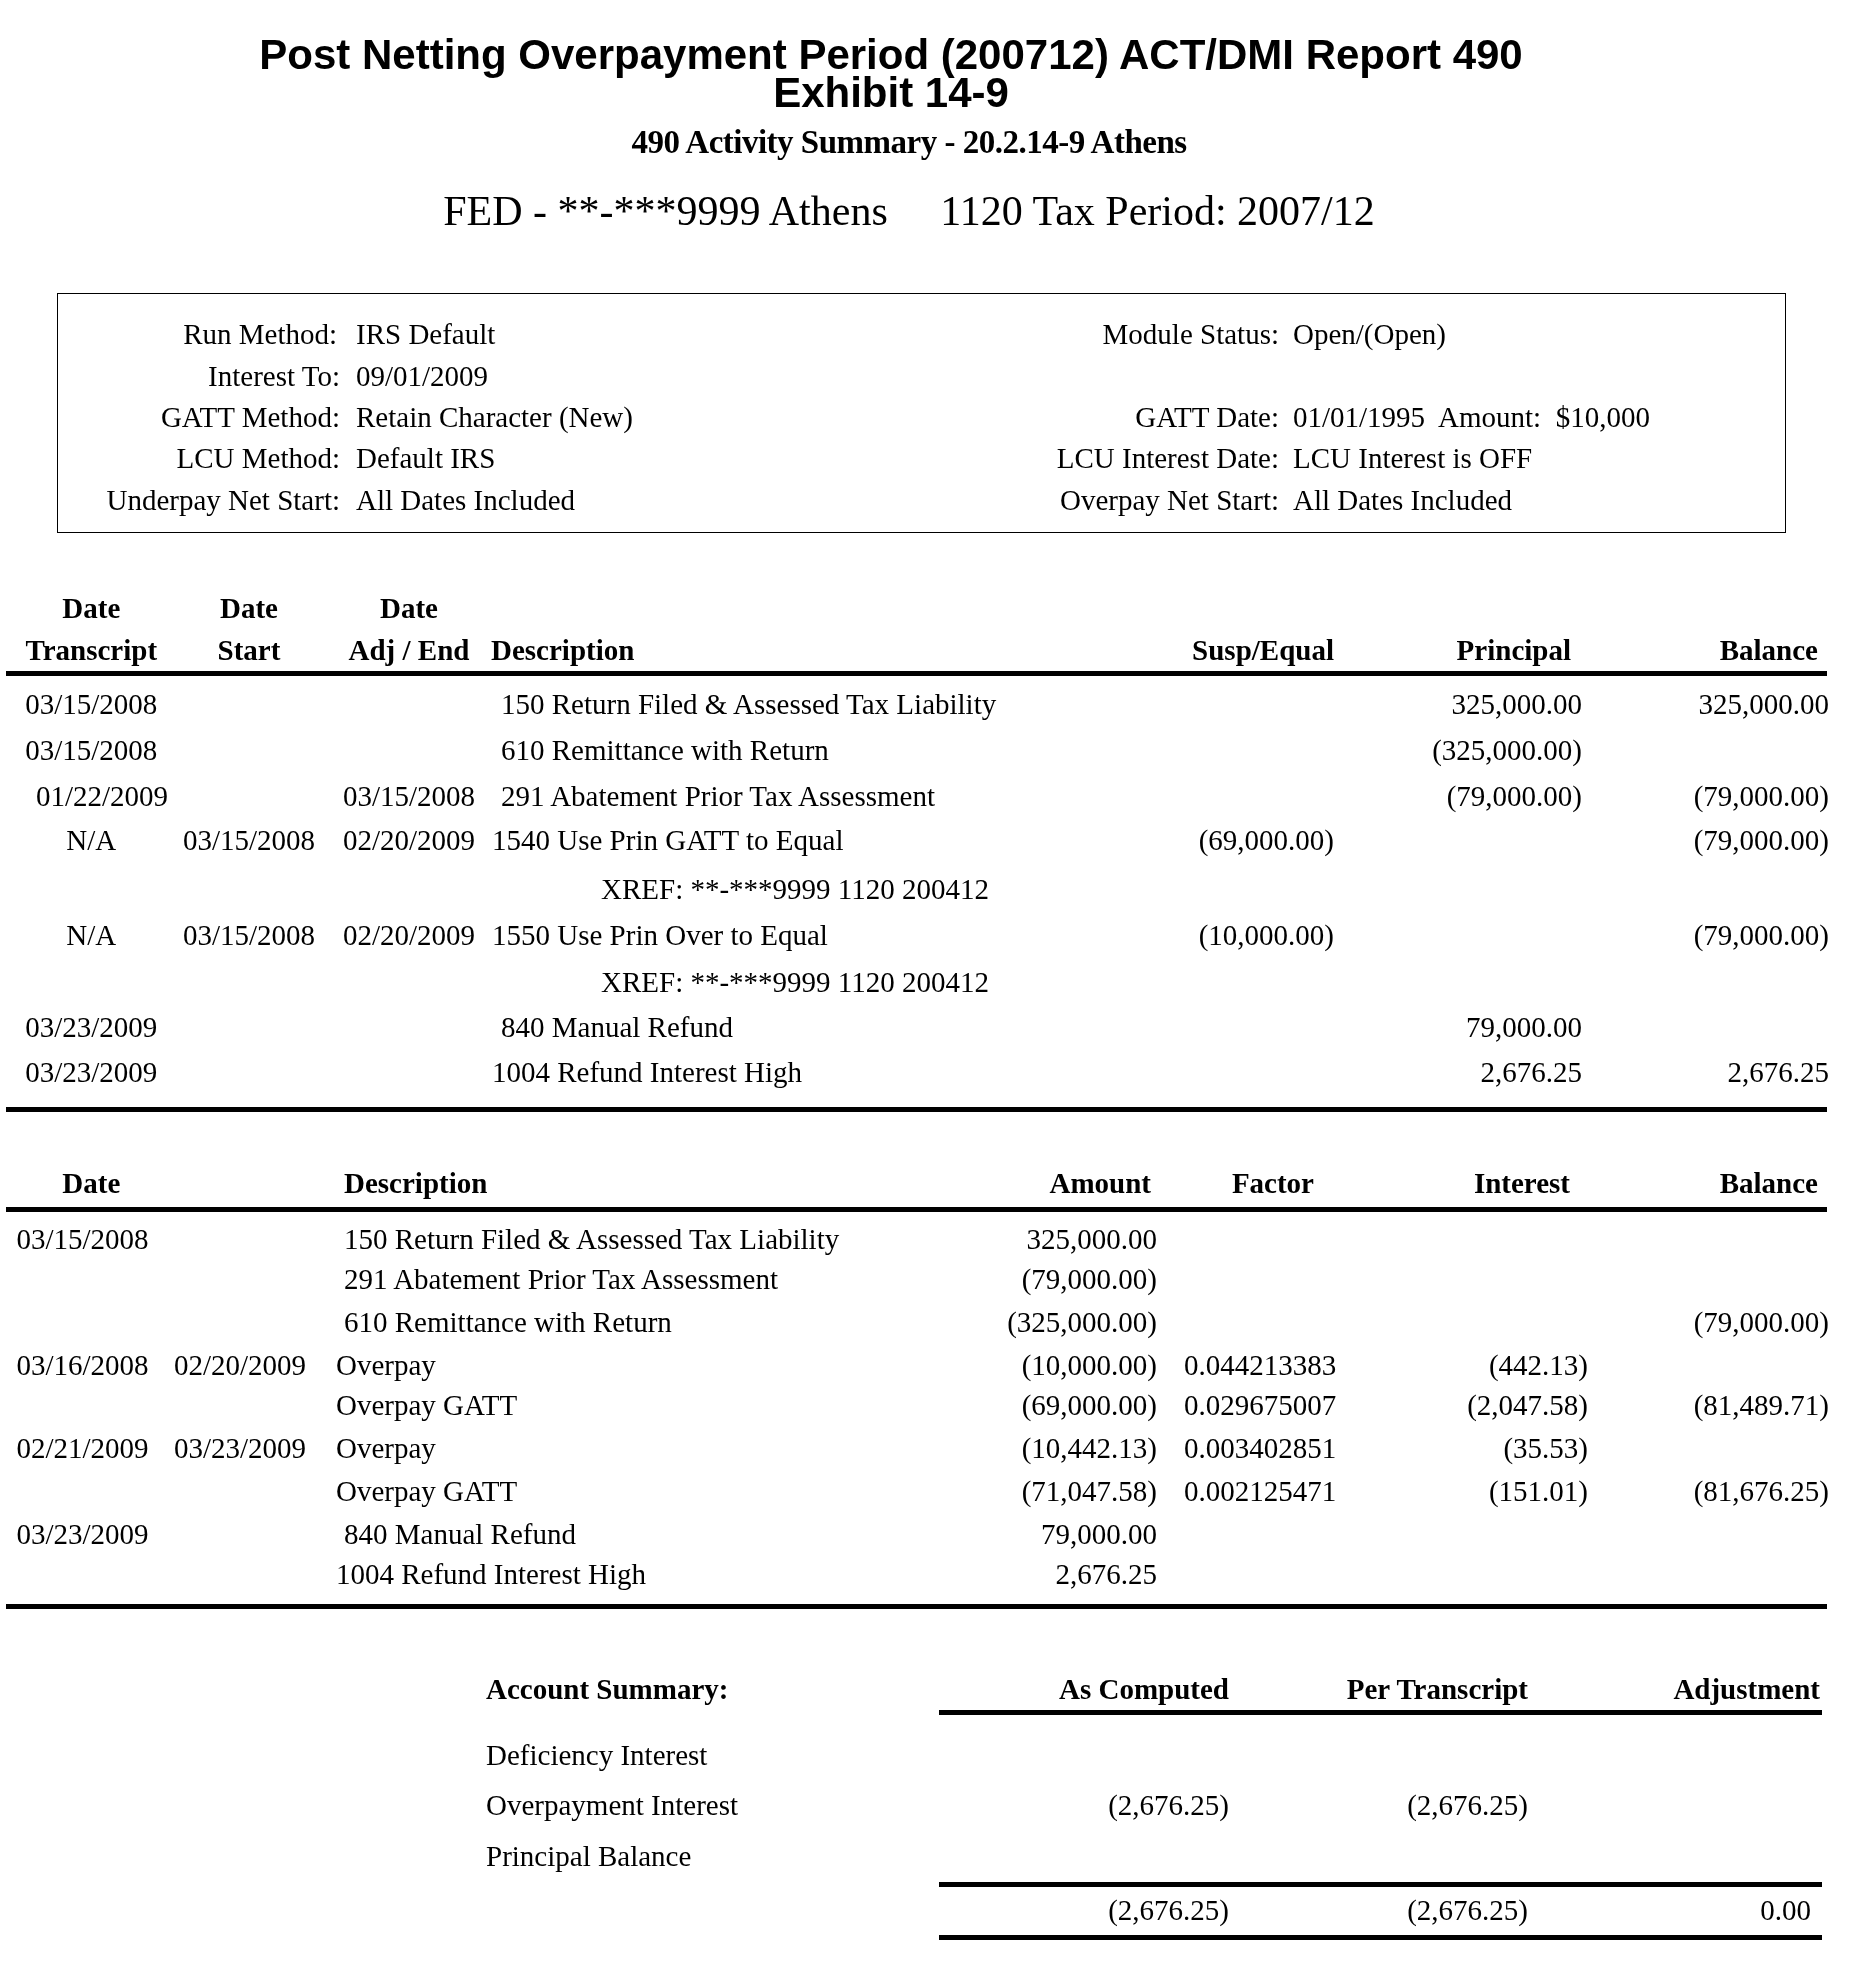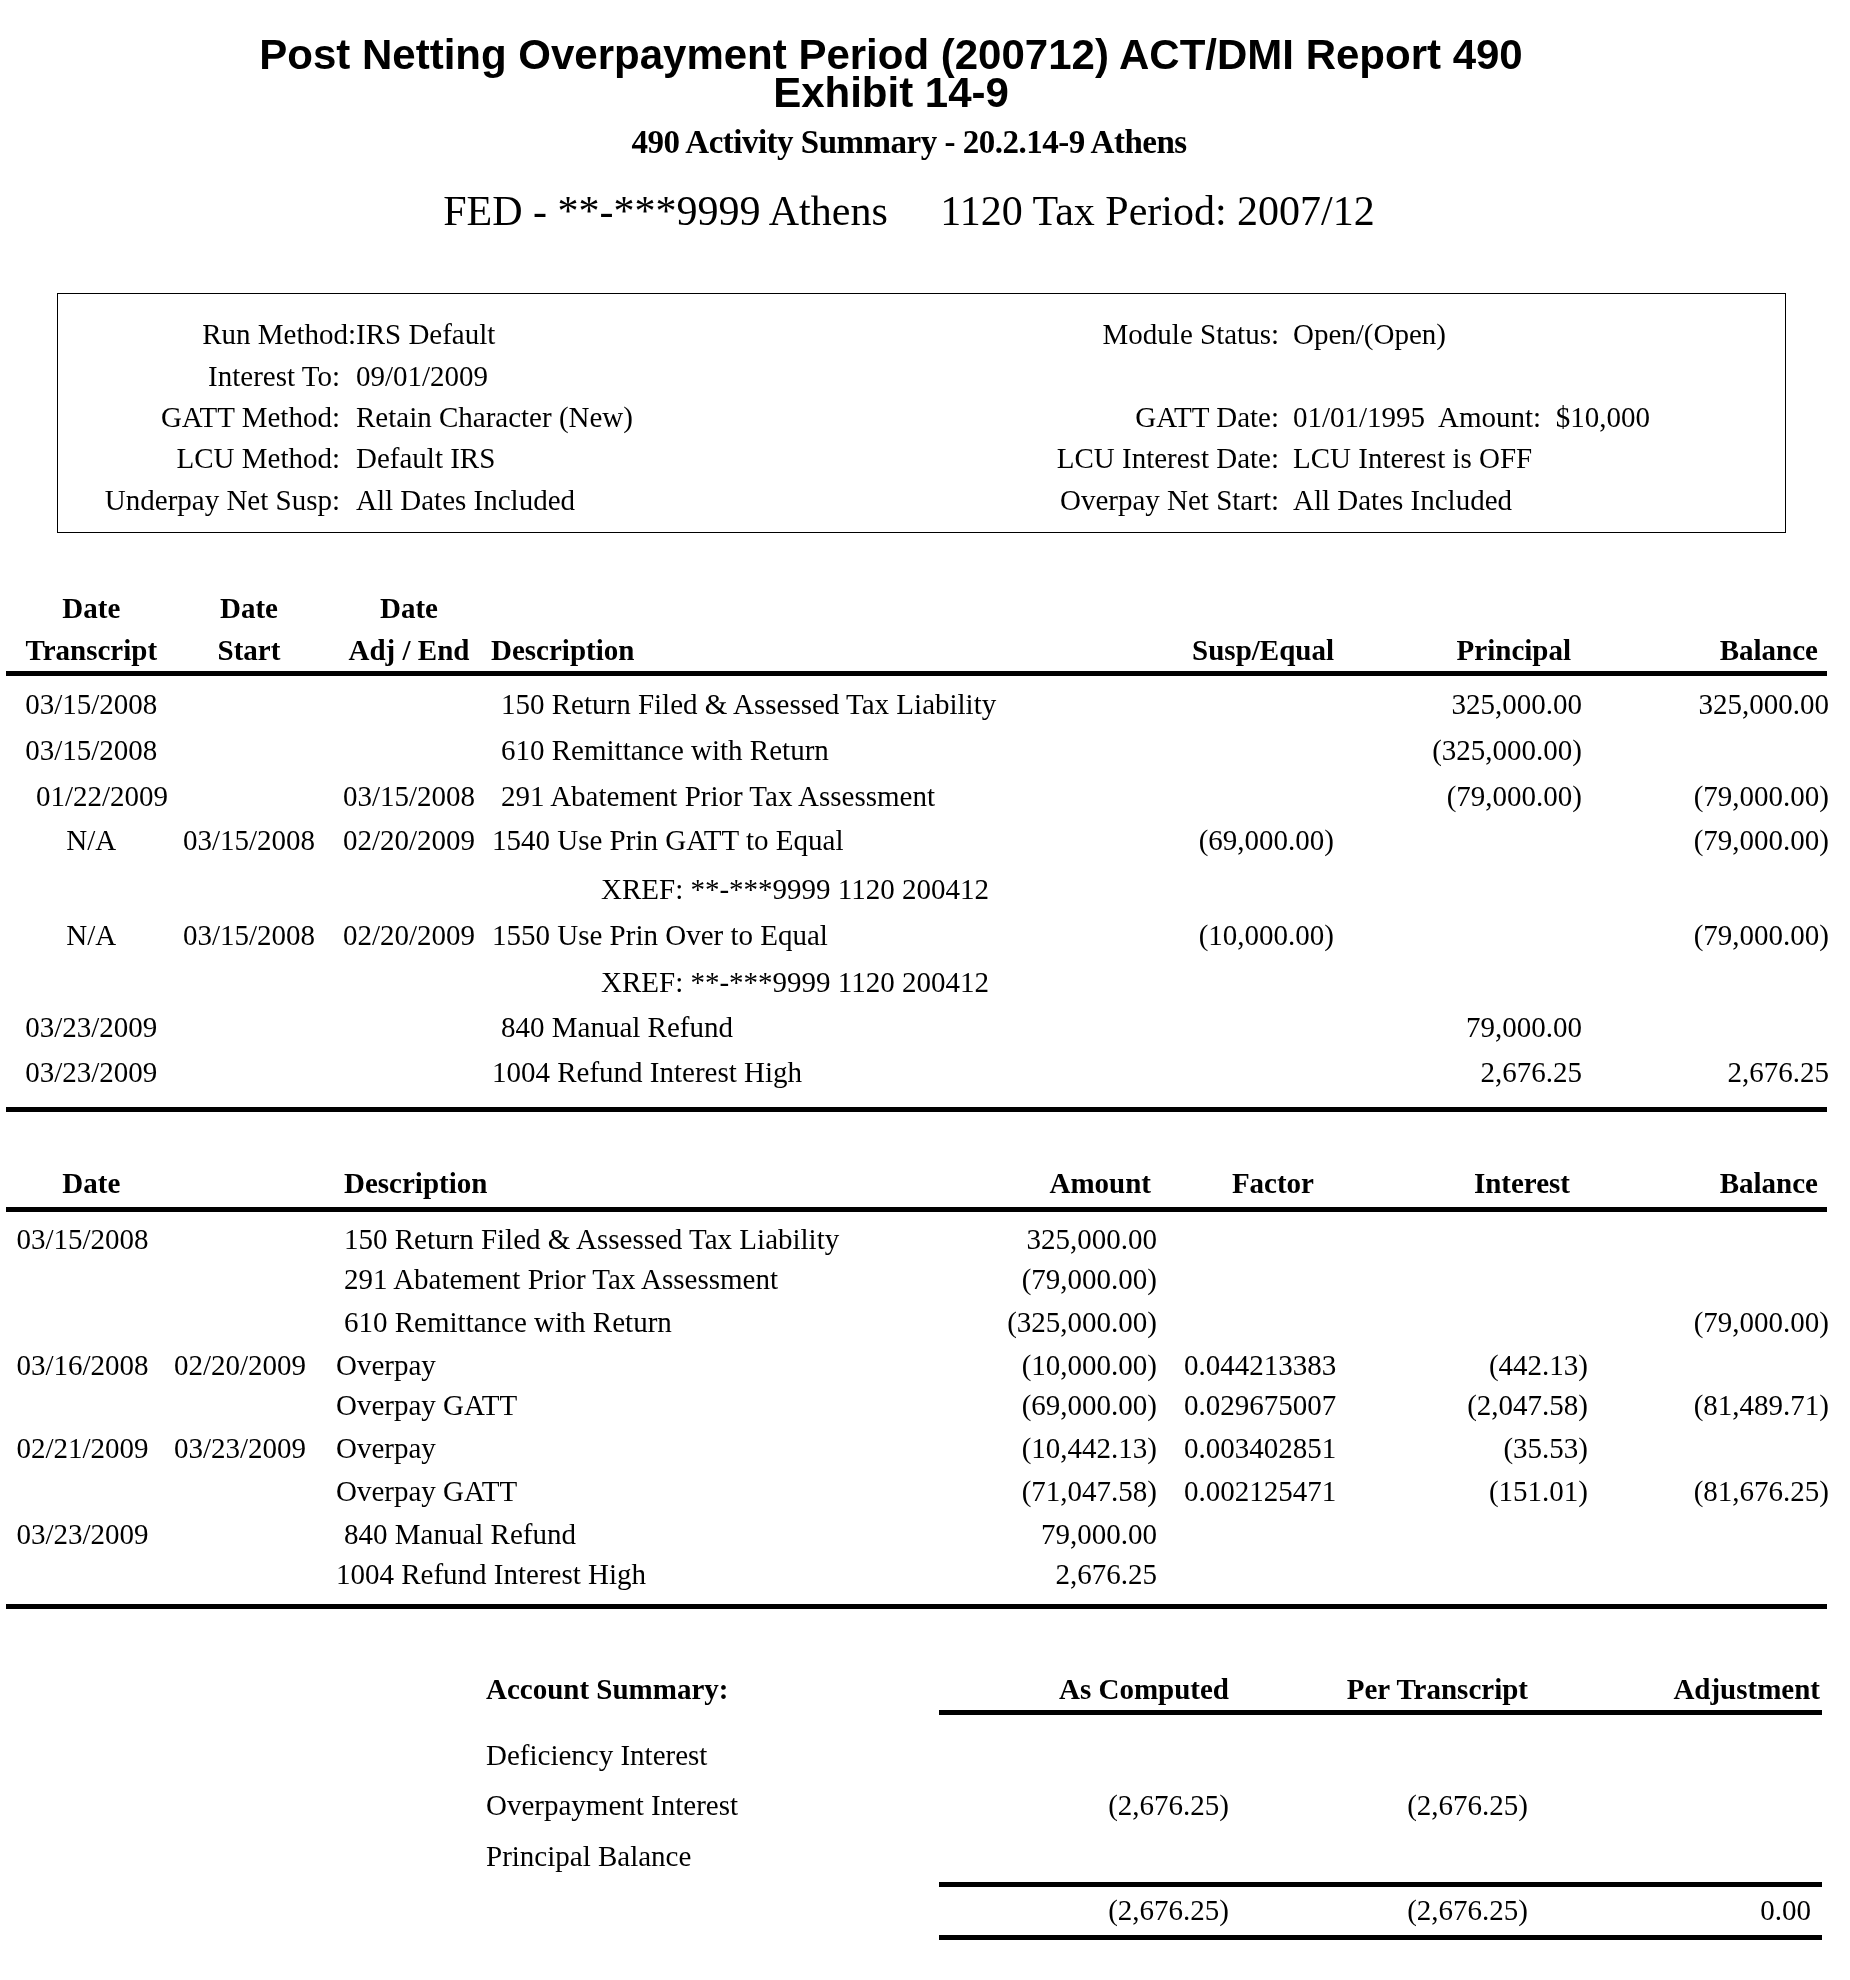--- a/index.html
+++ b/index.html
@@ -21,29 +21,29 @@
 </head>
 <body>
 
 <div class="abs sans title" style="top:31px;">Post Netting Overpayment Period (200712) ACT/DMI Report 490</div>
 <div class="abs sans title" style="top:69px;">Exhibit 14-9</div>
 <div class="abs serif subtitle" style="top:124px;">490 Activity Summary - 20.2.14-9 Athens</div>
 <div class="abs serif fedline" style="top:187px; white-space:pre;">FED - **-***9999 Athens     1120 Tax Period: 2007/12</div>
 
 <div class="abs infobox"></div>
 <div id="info-left">
-    <div class="abs serif txt lbl" style="left:73px; width:283px; top:316px;">Run Method:</div>
+    <div class="abs serif txt lbl" style="left:54px; width:283px; top:316px;">Run Method:</div>
     <div class="abs serif txt " style="left:356px; top:316px;">IRS Default</div>
     <div class="abs serif txt lbl" style="left:57px; width:283px; top:358px;">Interest To:</div>
     <div class="abs serif txt " style="left:356px; top:358px;">09/01/2009</div>
     <div class="abs serif txt lbl" style="left:57px; width:283px; top:399px;">GATT Method:</div>
     <div class="abs serif txt " style="left:356px; top:399px;">Retain Character (New)</div>
     <div class="abs serif txt lbl" style="left:57px; width:283px; top:440px;">LCU Method:</div>
     <div class="abs serif txt " style="left:356px; top:440px;">Default IRS</div>
-    <div class="abs serif txt lbl" style="left:57px; width:283px; top:482px;">Underpay Net Susp:</div>
+    <div class="abs serif txt lbl" style="left:57px; width:283px; top:482px;">Underpay Net Start:</div>
     <div class="abs serif txt " style="left:356px; top:482px;">All Dates Included</div>
   </div>
 <div id="info-right">
     <div class="abs serif txt lbl" style="left:1005px; width:274px; top:316px;">Module Status:</div>
     <div class="abs serif txt " style="left:1293px; top:316px; white-space:pre;">Open/(Open)</div>
     <div class="abs serif txt lbl" style="left:1005px; width:274px; top:399px;">GATT Date:</div>
     <div class="abs serif txt " style="left:1293px; top:399px; white-space:pre;">01/01/1995  Amount:  $10,000</div>
     <div class="abs serif txt lbl" style="left:1005px; width:274px; top:440px;">LCU Interest Date:</div>
     <div class="abs serif txt " style="left:1293px; top:440px; white-space:pre;">LCU Interest is OFF</div>
     <div class="abs serif txt lbl" style="left:1005px; width:274px; top:482px;">Overpay Net Start:</div>

